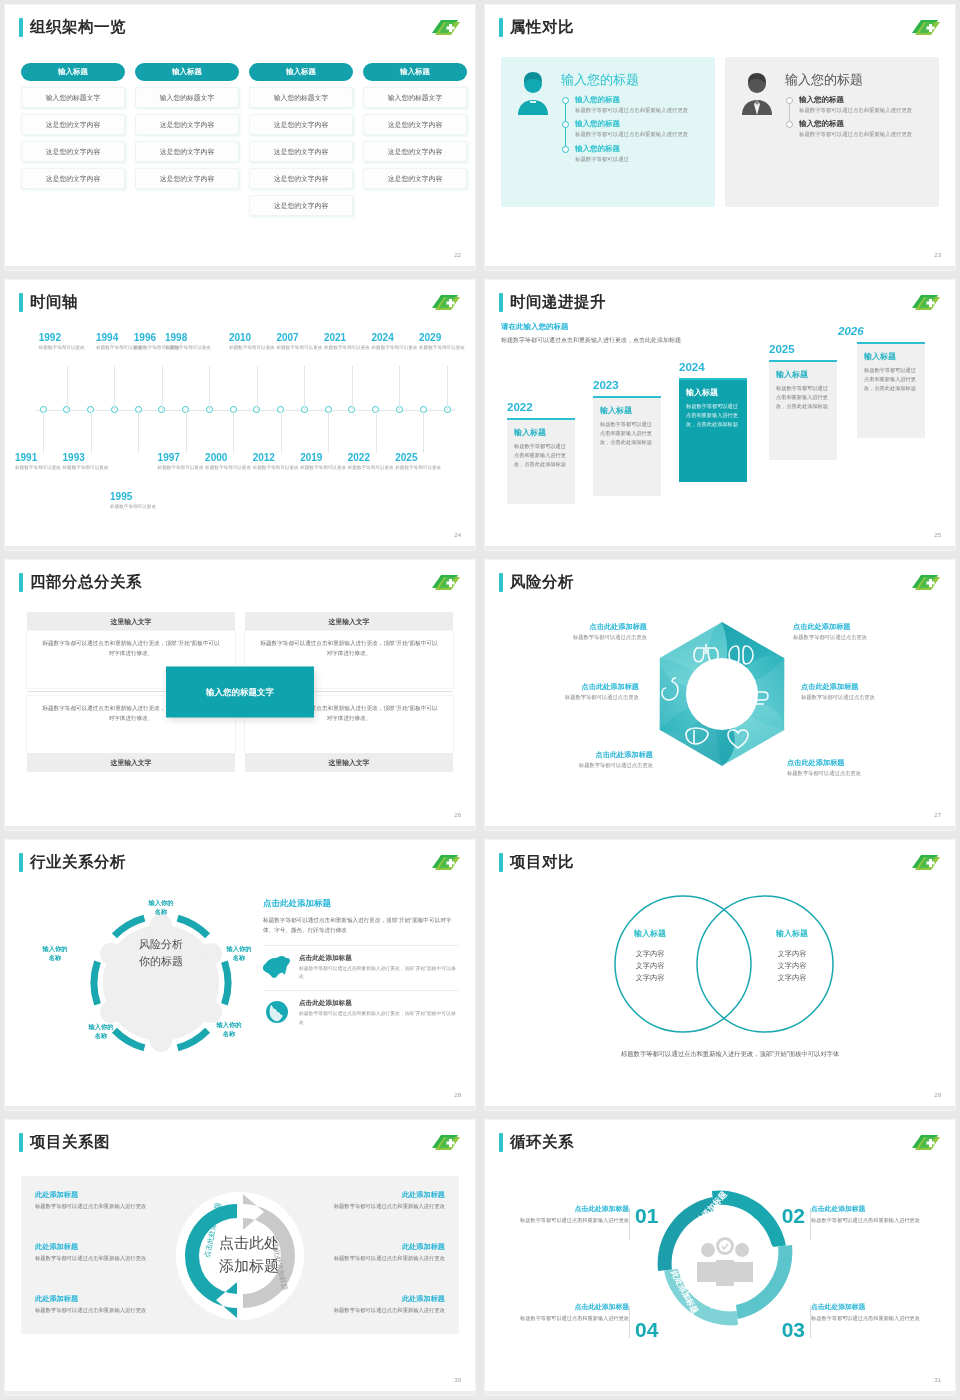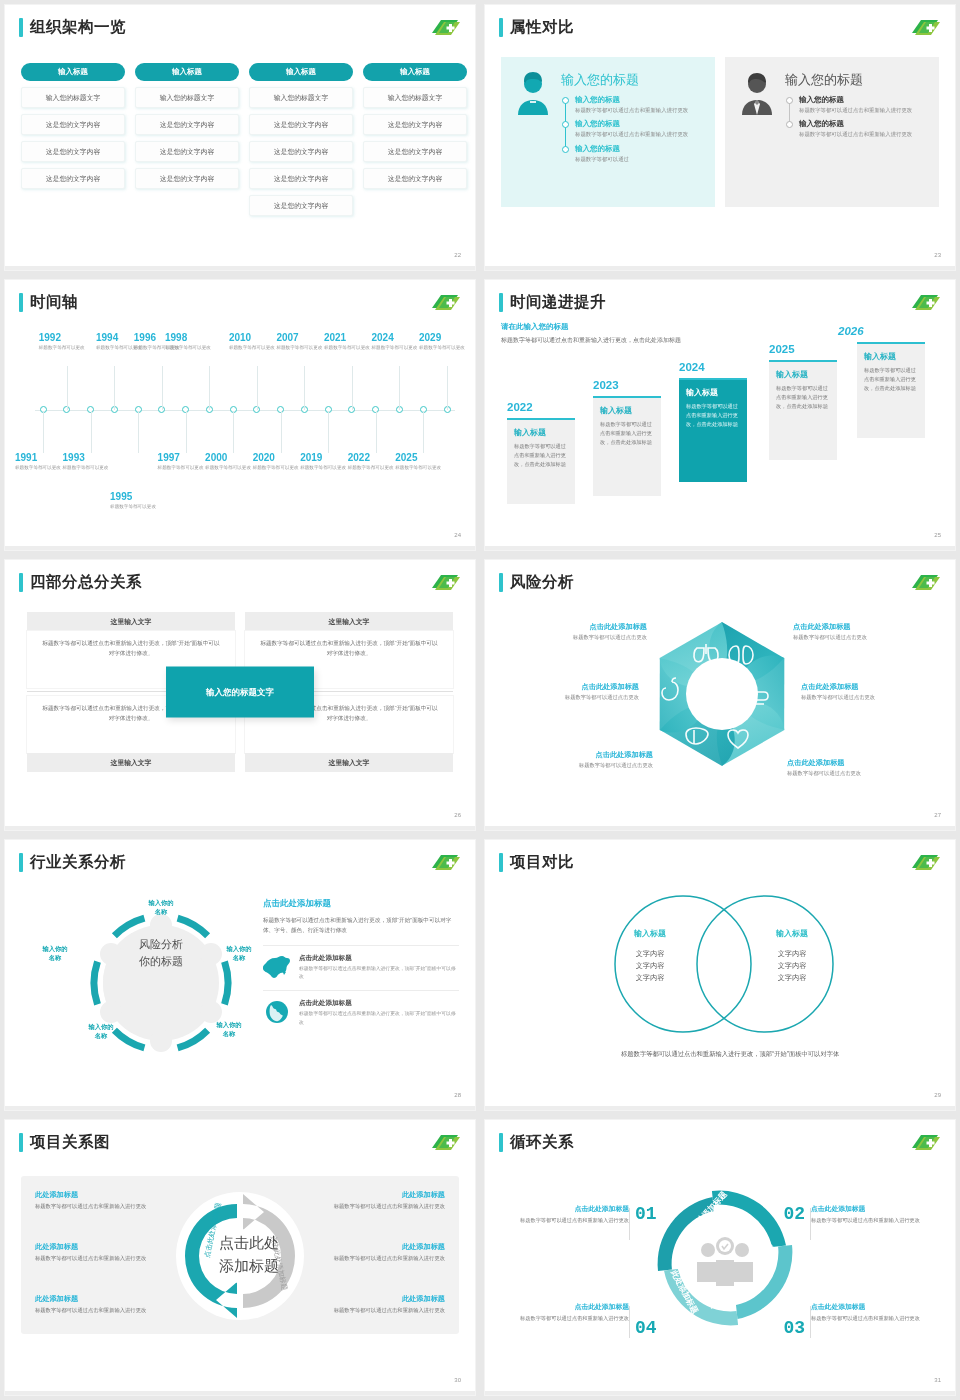--- a/index.html
+++ b/index.html
@@ -84,21 +84,21 @@
   
   .s30bg{position:absolute;left:16px;top:56px;width:438px;height:158px;background:#f2f2f2;border-radius:3px}
   .s30it{position:absolute;width:128px}
   .s30it .h{font-size:7.2px;font-weight:bold;color:#29b6d8}
   .s30it .b{font-size:5.3px;color:#757575;line-height:1.75;margin-top:2px}
   .s30ctr{position:absolute;left:196px;top:112px;width:78px;text-align:right;font-size:15px;color:#4a4a4a;line-height:1.5}
   
   .s31it{position:absolute;width:118px}
   .s31it .h{font-size:6.8px;font-weight:bold;color:#29b6d8}
   .s31it .b{font-size:5.2px;color:#7a7a7a;line-height:1.75;margin-top:2px}
-  .s31n{position:absolute;font-size:18px;font-weight:bold;color:#17a9b4;font-family:Liberation Mono, monospace}
+  .s31n{position:absolute;font-size:21px;font-weight:bold;color:#17a9b4;font-family:Liberation Sans, sans-serif}
   .s31sep{position:absolute;width:1px;height:32px;background:#dcdcdc}
 </style>
 </head>
 <body>
 
 <div class="grid">
 
   <div class="slide">
     <div class="hd">
       <div class="bar"></div>
@@ -283,21 +283,21 @@
         </div>
         <div class="node" style="left: 235.882px;"></div>
         <div class="stem" style="left: 235.882px; top: 42px; height: 44px;"></div>
         <div class="ent" style="left: 235.882px; top: 8px;">
           <div class="eyr">2010</div>
           <div class="ebd">标题数字等都可以更改</div>
         </div>
         <div class="node" style="left: 259.647px;"></div>
         <div class="stem" style="left: 259.647px; top: 87px; height: 42px;"></div>
         <div class="ent" style="left: 259.647px; top: 128px;">
-          <div class="eyr">2020</div>
+          <div class="eyr">2012</div>
           <div class="ebd">标题数字等都可以更改</div>
         </div>
         <div class="node" style="left: 283.412px;"></div>
         <div class="stem" style="left: 283.412px; top: 42px; height: 44px;"></div>
         <div class="ent" style="left: 283.412px; top: 8px;">
           <div class="eyr">2007</div>
           <div class="ebd">标题数字等都可以更改</div>
         </div>
         <div class="node" style="left: 307.176px;"></div>
         <div class="stem" style="left: 307.176px; top: 87px; height: 42px;"></div>

